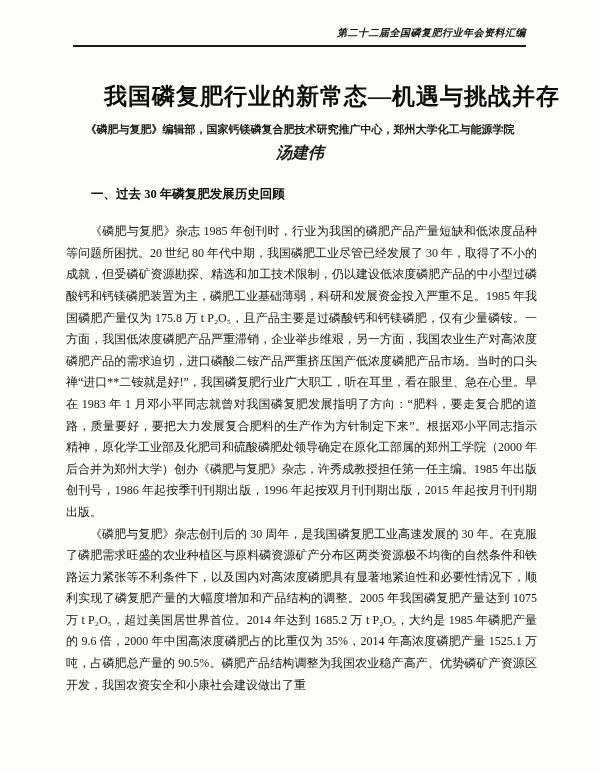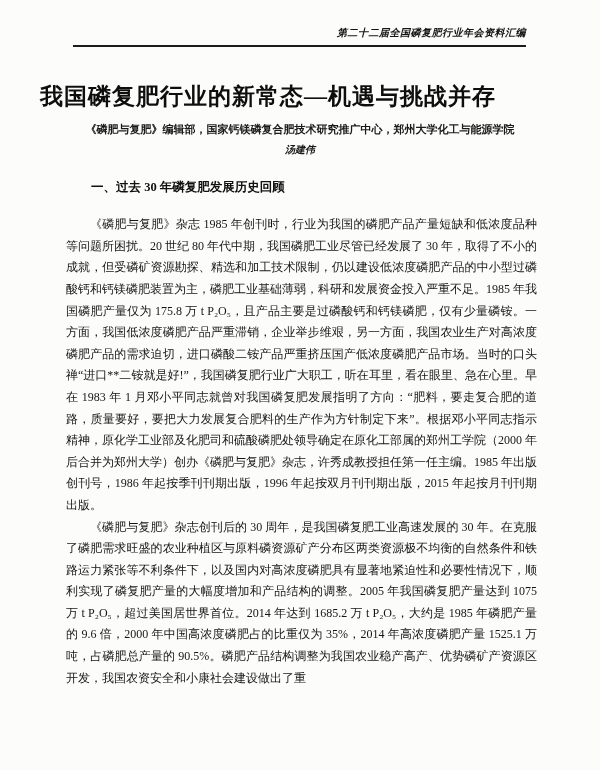--- a/index.html
+++ b/index.html
@@ -23,38 +23,38 @@
     border-bottom: 2px solid #1b1b1b;
     text-align: right;
     font-size: 10px;
     font-weight: bold;
     font-style: italic;
     letter-spacing: 0.5px;
     color: #141414;
   }
   .article-title {
     margin: 36px 40px 0 40px;
-    text-align: left;
+    text-align: right;
     font-size: 23px;
     font-weight: bold;
     letter-spacing: 1px;
     color: #0e0e0e;
     line-height: 1.2;
   }
   .article-affiliation {
     margin: 11px 45px 0 45px;
     text-align: center;
     font-size: 11px;
     font-weight: bold;
     color: #1a1a1a;
   }
   .article-author {
     margin: 6px 0 0 0;
     text-align: center;
-    font-size: 10px;
+    font-size: 16px;
     font-weight: bold;
     font-style: italic;
     color: #1a1a1a;
   }
   .article-body {
     margin: 16px 63px 0 66px;
     font-size: 12px;
     line-height: 21.6px;
     text-align: justify;
     color: #151515;

